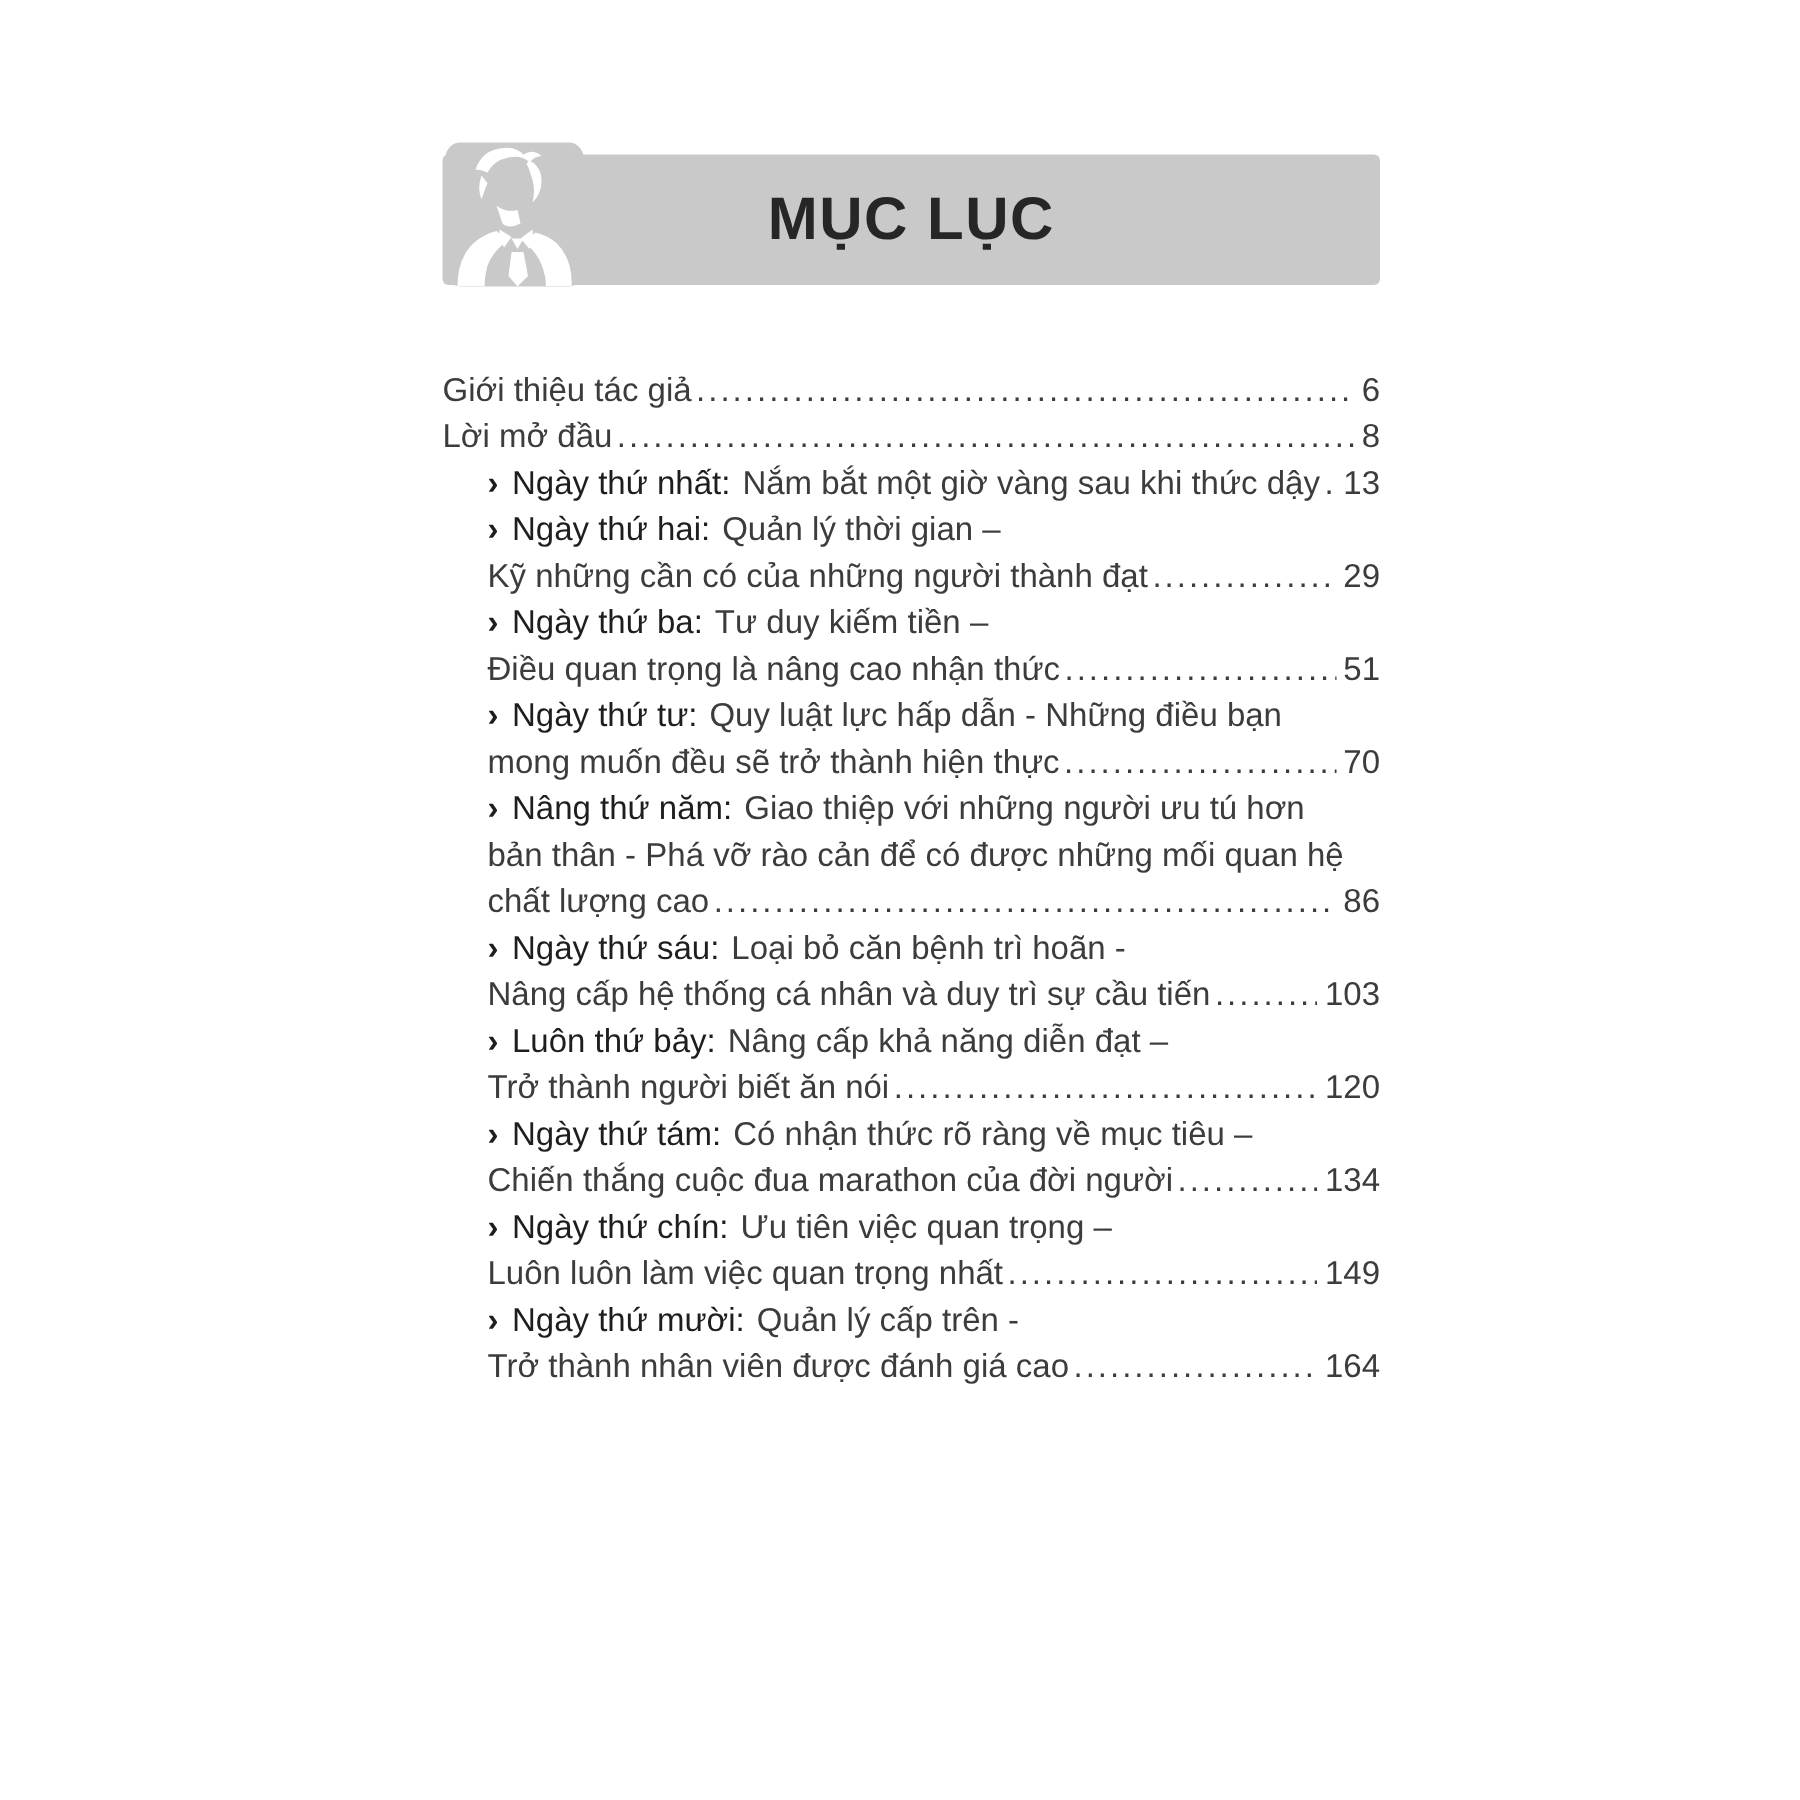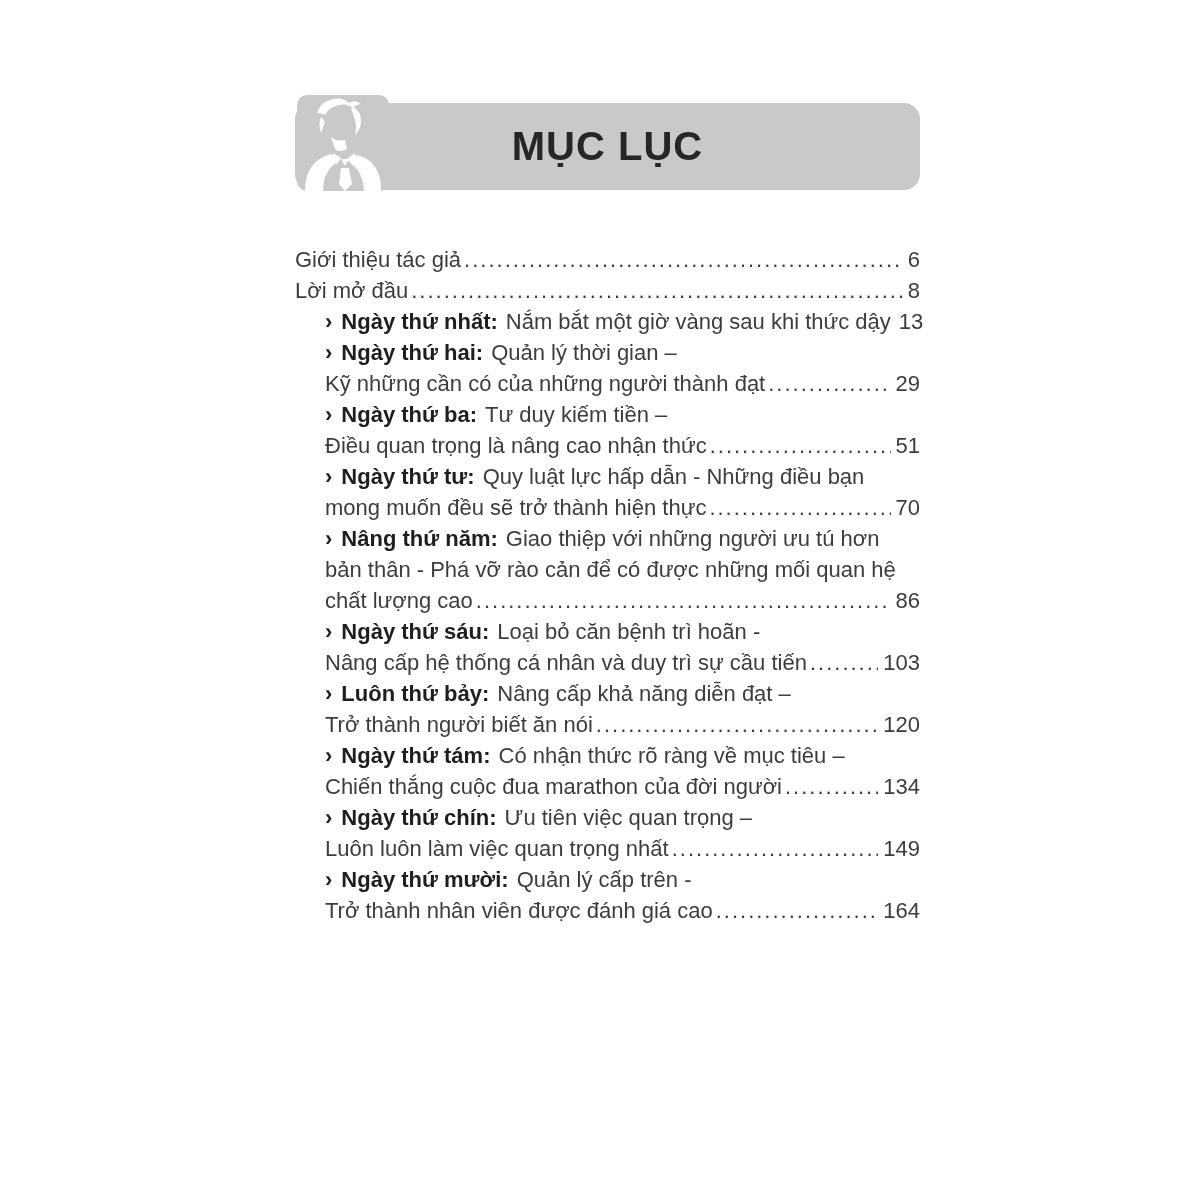--- a/index.html
+++ b/index.html
@@ -7,21 +7,21 @@
   body {
     width:1200px; height:1200px;
     font-family:"Liberation Sans","DejaVu Sans",sans-serif;
     color:#3c3c3c;
   }
   .canvas { position:relative; width:1200px; height:1200px; background:#fff; overflow:hidden; }
 
   
   .header {
     position:absolute; left:295px; top:103px; width:625px; height:87px;
-    background:#c9c9c9; border-radius:16px;
+    background:#c9c9c9; border-radius:4px;
     display:flex; align-items:center; justify-content:center;
   }
   .page-title {
     font-size:40px; font-weight:bold; letter-spacing:1px; color:#262626;
   }
   .logo-tile {
     position:absolute; left:2px; top:-8px; width:92px; height:96px;
     background:#c9c9c9; border-radius:10px; overflow:hidden;
   }
   .logo-tile svg { display:block; width:100%; height:100%; }
@@ -30,21 +30,21 @@
   .toc { position:absolute; left:295px; top:244px; width:625px; }
   .toc-row {
     display:flex; align-items:baseline;
     font-size:22px; line-height:31px; white-space:nowrap; color:#3c3c3c;
   }
   .toc-row.entry-start { }
   .toc .toc-row:first-child { margin-top:0; }
   .toc-row.indent { padding-left:30px; }
   .bullet { font-weight:bold; color:#1e1e1e; margin-right:9px; }
   .bullet:empty { display:none; }
-  .chap-label { font-weight:bold; color:#1e1e1e; margin-right:8px;text-align:center; }
+  .chap-label { font-weight:normal; color:#1e1e1e; margin-right:8px;text-align:center; }
   .chap-label:empty { display:none; }
   .dots { flex:1 1 auto; min-width:0; overflow:hidden; white-space:nowrap; margin-left:3px; }
   .dots::after {
     content:"......................................................................................................................................................";
     letter-spacing:2px; color:#3c3c3c;
   }
   .page-num { padding-left:5px; }
   .page-num:empty { display:none; }
 </style>
 </head>

